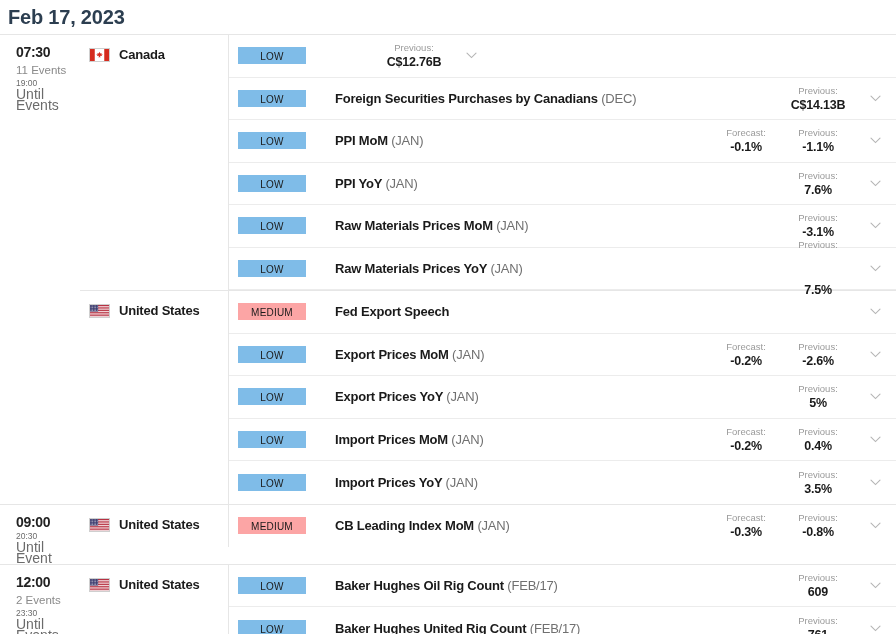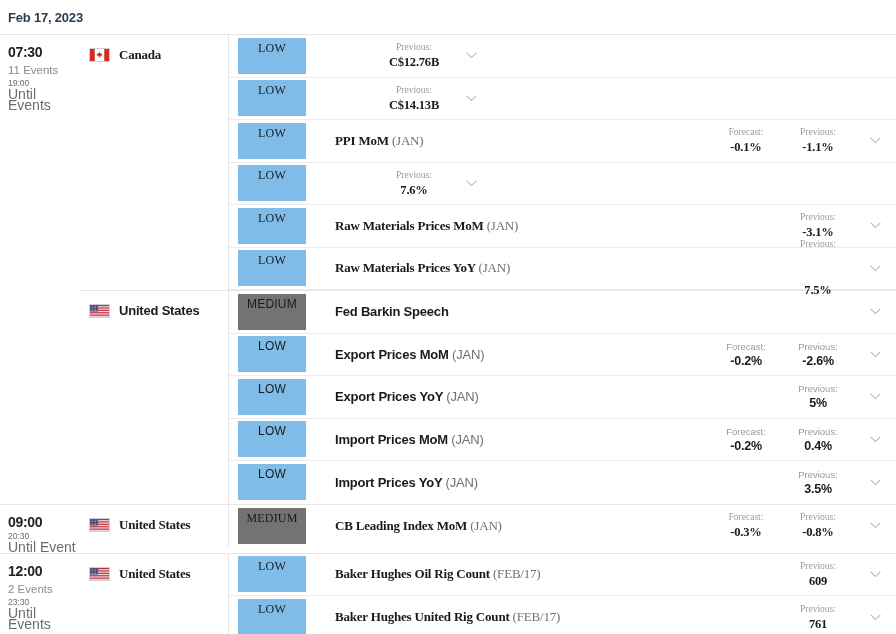--- a/index.html
+++ b/index.html
@@ -13,37 +13,37 @@
 
   
   .date-header {
     height: 35px;
     display: flex;
     align-items: center;
     padding-left: 8px;
     border-bottom: 1px solid #e6e6e6;
   }
   .date-header-text {
-    font-size: 13px;
+    font-size: 20px;
     font-weight: bold;
     color: #2c3e50;
     letter-spacing: -0.2px;
   }
 
   
   .calendar { width: 896px; }
 
   .time-group { display: flex; width: 100%; border-bottom: 1px solid #e6e6e6; }
   .time-group:last-child { border-bottom: none; }
 
   
   .time-col {
     width: 80px;
     flex: 0 0 80px;
-    padding: 9px 0 0 8px;
+    padding: 9px 0 0 16px;
   }
   .time-main {
     font-size: 14px;
     font-weight: bold;
     color: #222222;
     line-height: 17px;
     letter-spacing: -0.3px;
   }
   .time-events {
     font-size: 11.5px;
@@ -59,21 +59,21 @@
   .time-until {
     font-size: 14px;
     color: #6b6b6b;
     line-height: 11px;
   }
 
   
   .countries-col { flex: 1 1 auto; min-width: 0; }
 
   .country-block { display: flex; width: 100%; border-top: 1px solid #e6e6e6; }
-  .country-block.first { border-top: none; font-family: Liberation Serif, serif; }
+  .country-block.first { border-top: none; }
 
   .country-col {
     width: 149px;
     flex: 0 0 149px;
     display: flex;
     align-items: flex-start;
     padding-top: 12px;
     padding-left: 9px;
     border-right: 1px solid #e6e6e6;
   }
@@ -105,29 +105,29 @@
     align-items: center;
     height: 42.5px;
     border-bottom: 1px solid #ececec;
     padding-left: 9px;
   }
   .event-row.last { border-bottom: none; }
 
   .impact-badge {
     width: 68px;
     flex: 0 0 68px;
-    height: 36px;
+    height: 17px;
     line-height: 20px;
     text-align: center;
-    font-size: 12px;
+    font-size: 10px;
     color: #1a1a1a;
     letter-spacing: 0.2px;
   }
   .impact-low { background: #7fbce8; }
-  .impact-medium { background: #737373; }
+  .impact-medium { background: #fca5a5; }
 
   .event-title {
     flex: 1 1 auto;
     min-width: 0;
     padding-left: 29px;
     font-size: 13px;
     font-weight: bold;
     color: #1a1a1a;
     letter-spacing: -0.2px;
     white-space: nowrap;
@@ -214,20 +214,21 @@
               <span class="chevron-cell">
                 <span class="chevron">
                   <svg viewBox="0 0 11 7" width="11" height="7">
                     <path d="M1 1.2 L5.5 5.6 L10 1.2" fill="none" stroke="currentColor" stroke-width="1.1" stroke-linecap="round"></path>
                   </svg>
                 </span>
               </span>
             </div>
             <div class="event-row">
               <span class="impact-badge impact-low">LOW</span>
+              <span class="event-title"><span>Foreign Securities Purchases by Canadians</span> <span class="event-period">(DEC)</span></span>
               <span class="metric empty" style="display: block;">
                 <span class="metric-label" style="display: block;">Forecast:</span>
                 <span class="metric-value" style="display: block;"></span>
               </span>
               <span class="metric" style="display: block;">
                 <span class="metric-label" style="display: block;">Previous:</span>
                 <span class="metric-value" style="display: block;">C$14.13B</span>
               </span>
               <span class="chevron-cell">
                 <span class="chevron">
@@ -251,20 +252,21 @@
               <span class="chevron-cell">
                 <span class="chevron">
                   <svg viewBox="0 0 11 7" width="11" height="7">
                     <path d="M1 1.2 L5.5 5.6 L10 1.2" fill="none" stroke="currentColor" stroke-width="1.1" stroke-linecap="round"></path>
                   </svg>
                 </span>
               </span>
             </div>
             <div class="event-row">
               <span class="impact-badge impact-low">LOW</span>
+              <span class="event-title"><span>PPI YoY</span> <span class="event-period">(JAN)</span></span>
               <span class="metric empty" style="display: block;">
                 <span class="metric-label" style="display: block;">Forecast:</span>
                 <span class="metric-value" style="display: block;"></span>
               </span>
               <span class="metric" style="display: block;">
                 <span class="metric-label" style="display: block;">Previous:</span>
                 <span class="metric-value" style="display: block;">7.6%</span>
               </span>
               <span class="chevron-cell">
                 <span class="chevron">
@@ -347,21 +349,21 @@
                 <rect x="4.2" y="6.2" width="0.75" height="0.75" fill="#ffffff"></rect>
                 <rect x="5.8999999999999995" y="6.2" width="0.75" height="0.75" fill="#ffffff"></rect>
                 <rect x="7.6" y="6.2" width="0.75" height="0.75" fill="#ffffff"></rect>
               </svg>
             </span>
             <span class="country-name">United States</span>
           </div>
           <div class="events-col">
             <div class="event-row">
               <span class="impact-badge impact-medium">MEDIUM</span>
-              <span class="event-title"><span>Fed Barkin Speech</span></span>
+              <span class="event-title"><span>Fed Export Speech</span></span>
               <span class="metric empty" style="display: block;">
                 <span class="metric-label" style="display: block;">Forecast:</span>
                 <span class="metric-value" style="display: block;"></span>
               </span>
               <span class="metric empty" style="display: block;">
                 <span class="metric-label" style="display: block;">Previous:</span>
                 <span class="metric-value" style="display: block;"></span>
               </span>
               <span class="chevron-cell">
                 <span class="chevron">

